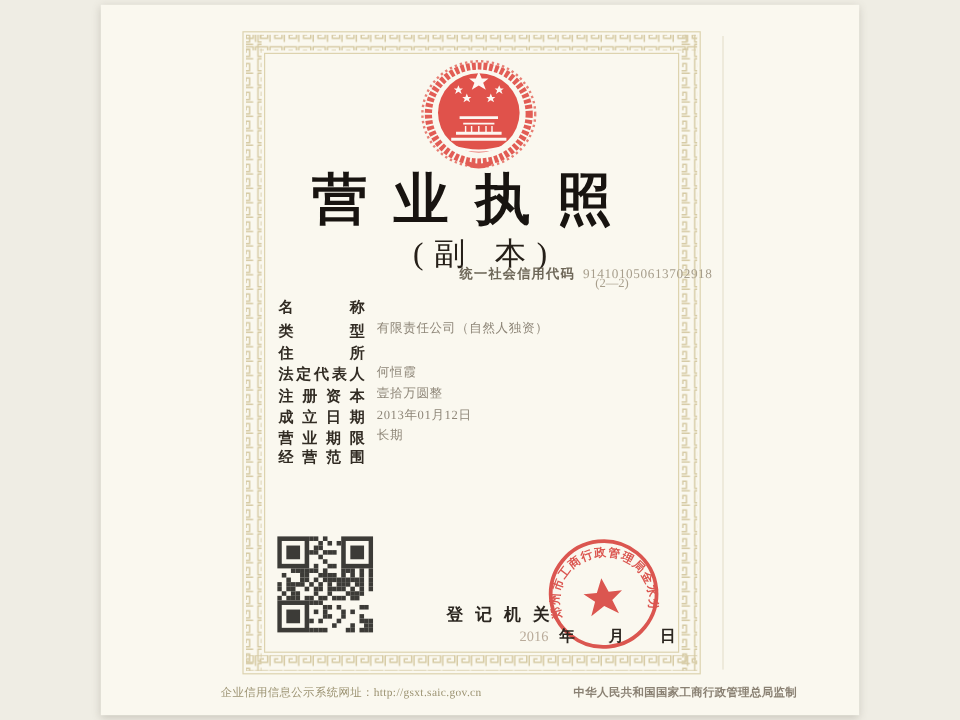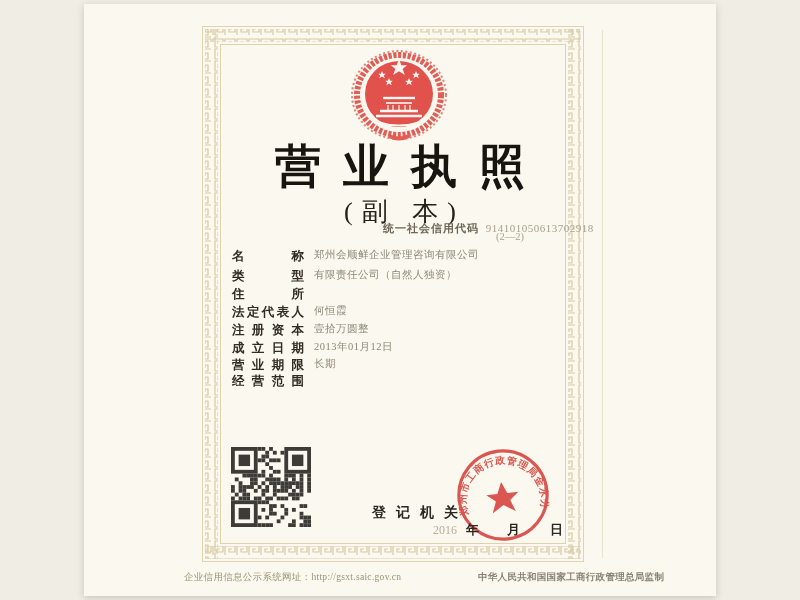--- a/index.html
+++ b/index.html
@@ -12,21 +12,21 @@
     position:absolute;left:84px;top:4px;width:632px;height:592px;
     background:#faf8ef;
     box-shadow:0 2px 7px rgba(90,85,70,.25);
   }
   .frame-svg{position:absolute;left:200px;top:24px;}
   .edge-line{position:absolute;left:602px;top:30px;width:1px;height:528px;background:#e7e1ce;}
 
   .emblem{position:absolute;left:345px;top:48px;width:108px;height:96px;}
 
   .title{
-    position:absolute;left:238px;top:136px;width:324px;text-align:center;
+    position:absolute;left:238px;top:136px;width:324px;
     font-size:46px;font-weight:bold;color:#181410;
     letter-spacing:22px;padding-left:22px;box-sizing:border-box;
   }
   .subtitle{
     position:absolute;left:238px;top:194px;width:324px;text-align:center;
     font-size:26px;color:#262019;letter-spacing:9px;padding-left:9px;box-sizing:border-box;
   }
   .credit{
     position:absolute;left:383px;top:221px;font-size:11px;white-space:nowrap;
   }
@@ -111,21 +111,20 @@
 <div class="subtitle">(副 本)</div>
 
 <div class="credit">
   <span class="lab">统一社会信用代码</span>
   <span class="code">914101050613702918</span>
 </div>
 <div class="page-note">(2—2)</div>
 
 <div class="row" style="top:248px">
   <span class="lab">名称</span>
-  <span class="val">郑州会顺鲜企业管理咨询有限公司</span>
 </div>
 <div class="row" style="top:268px">
   <span class="lab">类型</span>
   <span class="val">有限责任公司（自然人独资）</span>
 </div>
 <div class="row" style="top:286px">
   <span class="lab">住所</span>
 </div>
 <div class="row" style="top:304px">
   <span class="lab">法定代表人</span>

